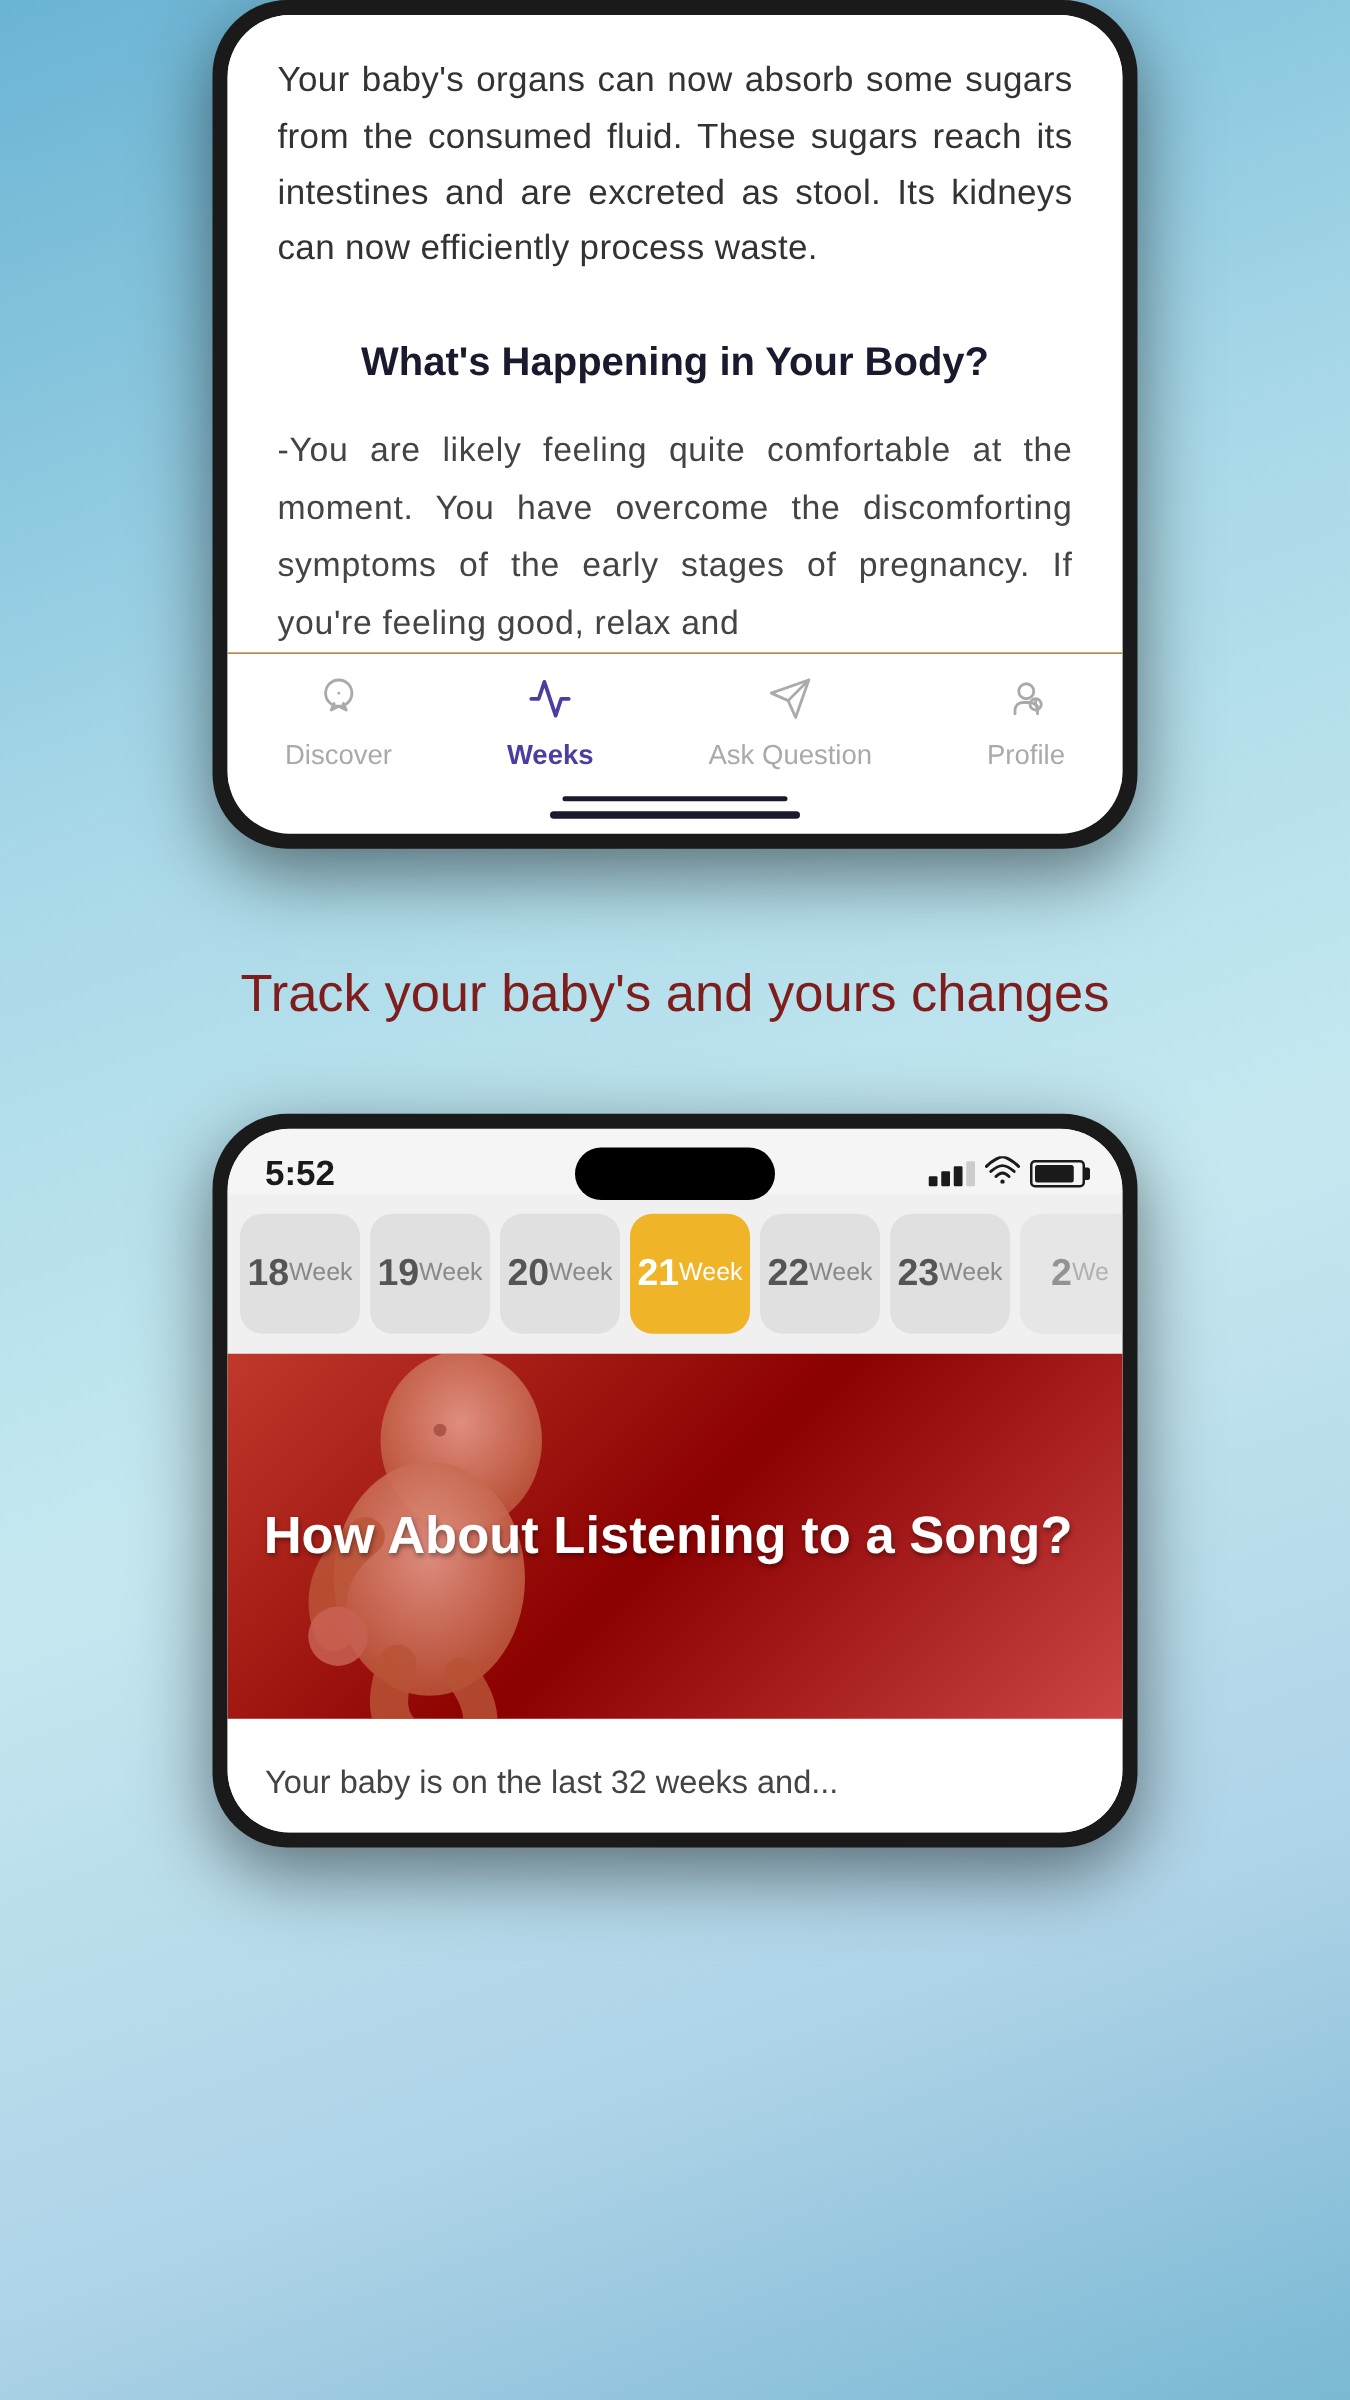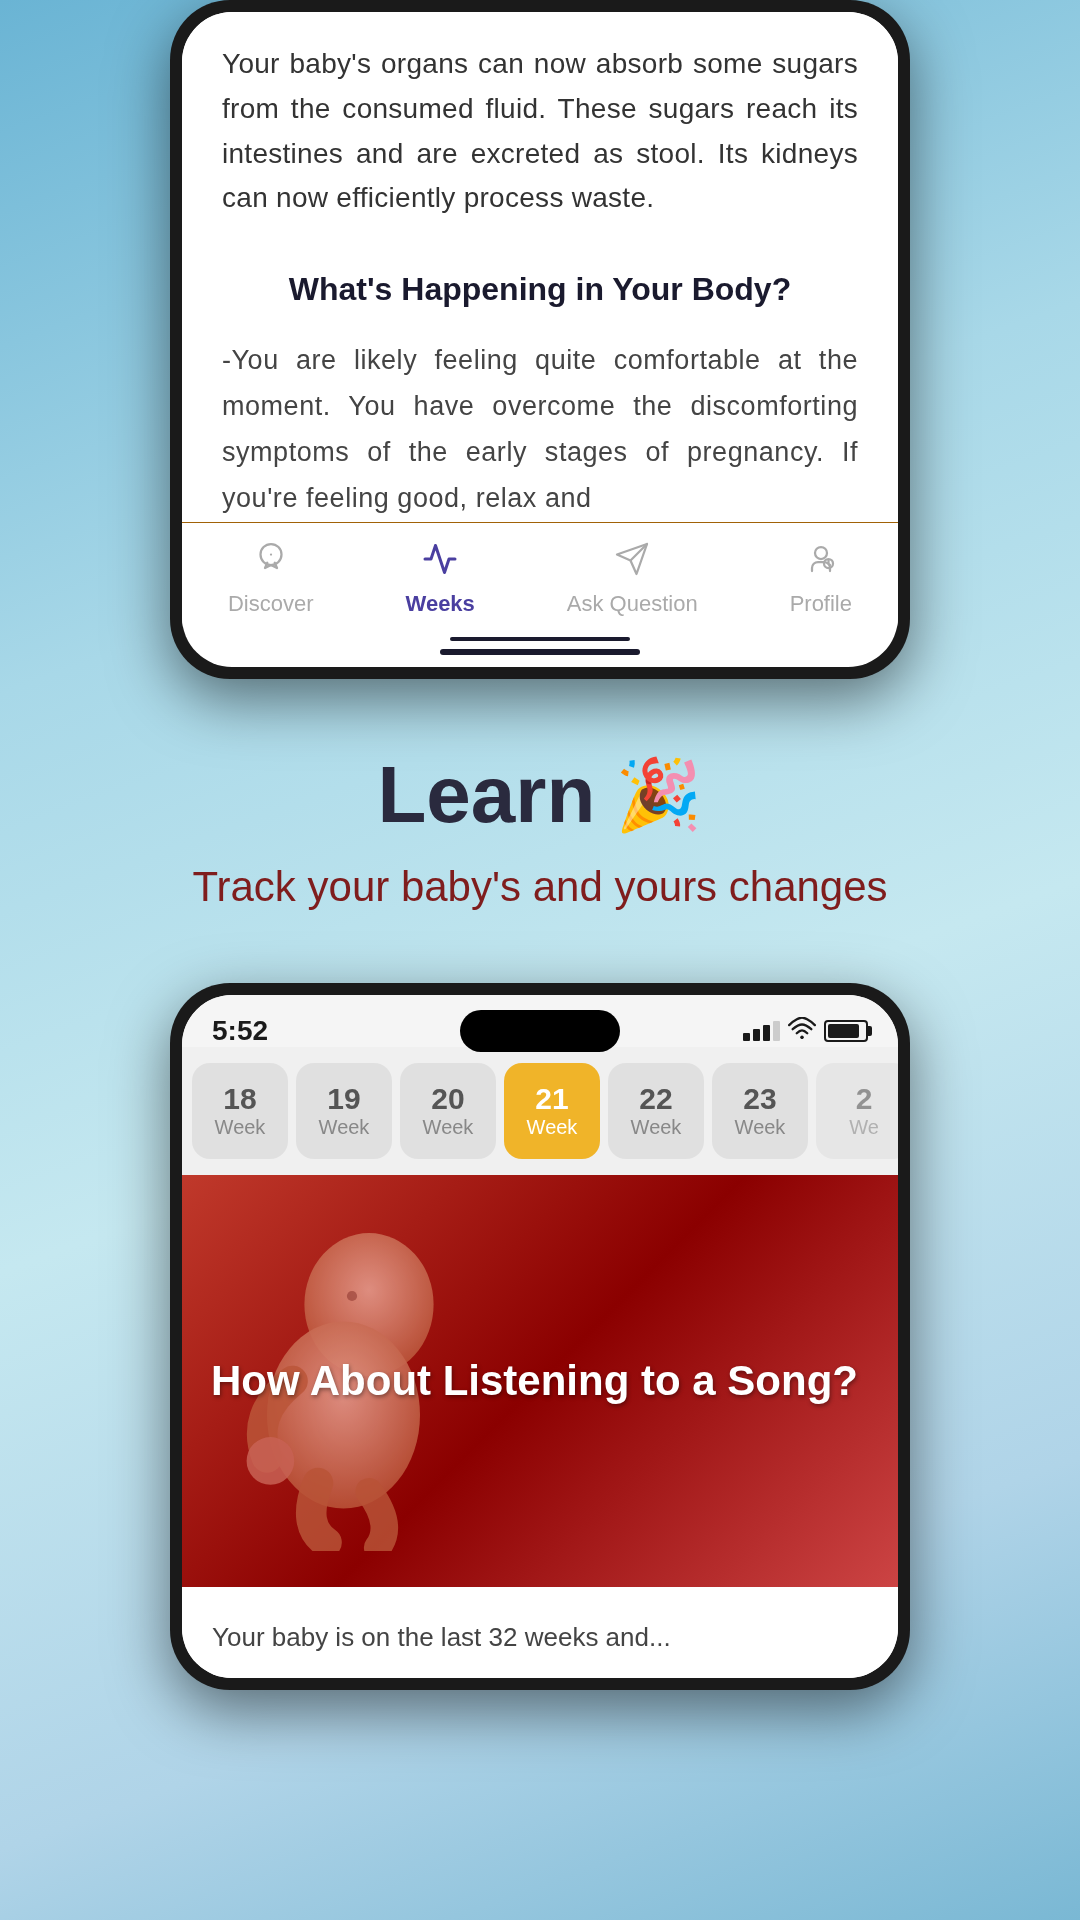--- a/index.html
+++ b/index.html
@@ -241,21 +241,21 @@
     .week-selector {
       display: flex;
       background: #f0f0f0;
       padding: 16px 10px;
       gap: 8px;
       overflow: hidden;
     }
 
     .week-item {
       display: flex;
-      flex-direction: column;
+      flex-direction: row;
       align-items: center;
       justify-content: center;
       min-width: 96px;
       height: 96px;
       background: #e0e0e0;
       border-radius: 18px;
       cursor: pointer;
       flex-shrink: 0;
     }
 
@@ -278,21 +278,21 @@
       color: #888;
     }
 
     .week-item.active .week-label {
       color: #fff;
     }
 
     
     .banner-area {
       width: 100%;
-      height: 412px;
+      height: 292px;
       background: linear-gradient(135deg, #c0392b 0%, #8B0000 50%, #cc4444 100%);
       position: relative;
       display: flex;
       align-items: center;
       justify-content: flex-end;
       overflow: hidden;
     }
 
     .fetus-silhouette {
       position: absolute;
@@ -401,24 +401,20 @@
         <span class="tab-label">Profile</span>
       </div>
 
     </div>
     <div class="tab-indicator"></div>
     <div class="home-indicator"></div>
   </div>
 </div>
 
 <div class="middle-section">
-  <div class="learn-title">
-    <span>Learn</span>
-    <span class="party-emoji">🎉</span>
-  </div>
   <p class="learn-subtitle">Track your baby's and yours changes</p>
 </div>
 
 <div class="phone-bottom">
   <div class="phone-bottom-inner">
 
     <div class="status-bar">
       <span class="status-time">5:52</span>
       <div class="dynamic-island"></div>
       <div class="status-icons">

